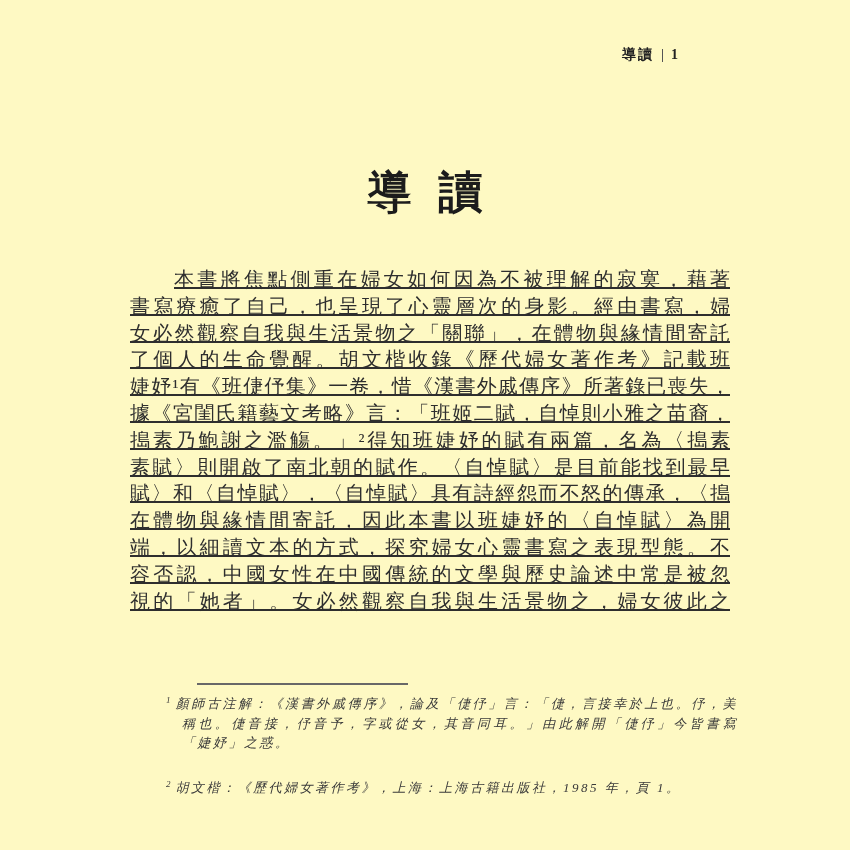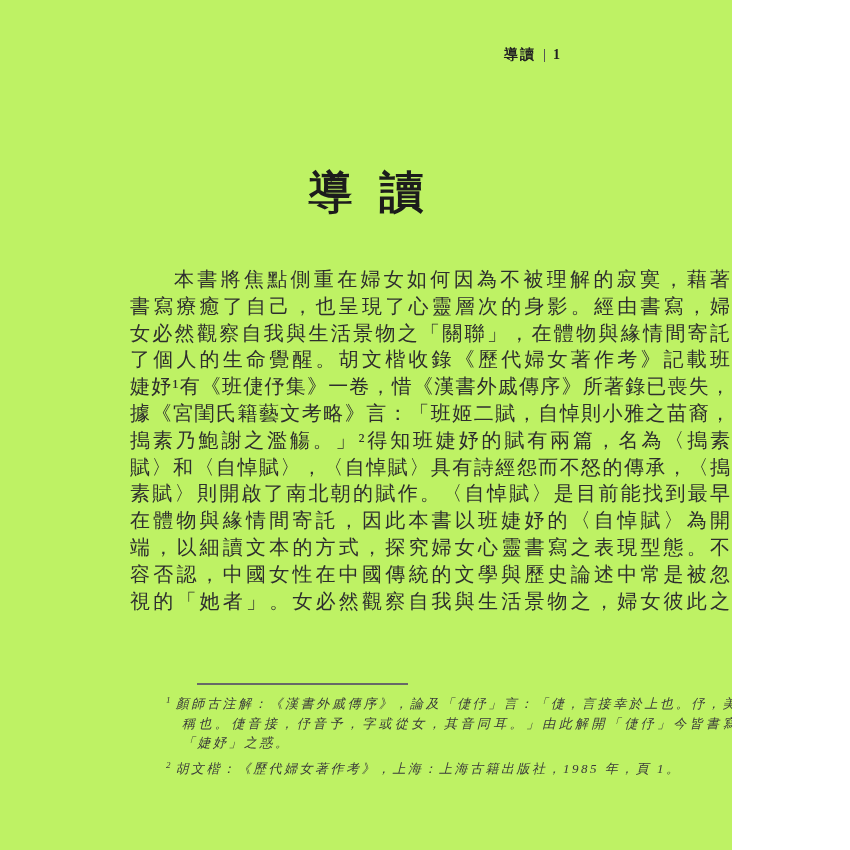--- a/index.html
+++ b/index.html
@@ -4,22 +4,22 @@
 <style>
   * { box-sizing: border-box; }
   html, body { margin: 0; padding: 0; }
   body {
     width: 850px; height: 850px;
     background: #ffffff;
     font-family: "Liberation Serif", "DejaVu Serif", serif;
   }
   .page {
     position: relative;
-    width: 732px; height: 850px;
-    background: #bef264;
+    width: 850px; height: 850px;
+    background: #fef9c3;
     color: #2e2e2e;
     overflow: hidden;
   }
   
   .running-header {
     position: absolute;
     top: 46px; right: 172px;
     display: flex; align-items: center;
     gap: 8px;
     font-size: 14px;
@@ -55,20 +55,21 @@
     font-size: 20px;
     color: #2e2e2e;
   }
   .body-line {
     height: 26.8px;
     line-height: 26.8px;
     text-align: justify;
     text-align-last: justify;
     overflow: hidden;
     white-space: nowrap;
+    text-decoration: underline;
   }
   .body-line.indent-2 {
     padding-left: 44px;
   }
   
   .footnote-rule {
     position: absolute;
     left: 197px; top: 683px;
     width: 211px; height: 2px;
     background: #686868;
@@ -82,21 +83,21 @@
     line-height: 19.5px;
     font-style: italic;
     color: #3a3a3a;
     letter-spacing: 2.5px;
     text-align: justify;
   }
   .footnote {
     padding-left: 16px;
     text-indent: -16px;
   }
-  .footnote + .footnote { margin-top: 3px; }
+  .footnote + .footnote { margin-top: 22px; }
   .fn-marker {
     font-size: 9px;
     vertical-align: super;
     margin-right: 5px;
     letter-spacing: 0;
   }
 </style>
 </head>
 <body>
 
@@ -111,22 +112,22 @@
   <div class="chapter-title">導 讀</div>
 
   <div class="body-text">
     <div class="body-line indent-2">本書將焦點側重在婦女如何因為不被理解的寂寞，藉著</div>
     <div class="body-line">書寫療癒了自己，也呈現了心靈層次的身影。經由書寫，婦</div>
     <div class="body-line">女必然觀察自我與生活景物之「關聯」，在體物與緣情間寄託</div>
     <div class="body-line">了個人的生命覺醒。胡文楷收錄《歷代婦女著作考》記載班</div>
     <div class="body-line">婕妤¹有《班倢伃集》一卷，惜《漢書外戚傳序》所著錄已喪失，</div>
     <div class="body-line">據《宮閨氏籍藝文考略》言：「班姬二賦，自悼則小雅之苗裔，</div>
     <div class="body-line">搗素乃鮑謝之濫觴。」²得知班婕妤的賦有兩篇，名為〈搗素</div>
+    <div class="body-line">素賦〉則開啟了南北朝的賦作。〈自悼賦〉是目前能找到最早</div>
     <div class="body-line">賦〉和〈自悼賦〉，〈自悼賦〉具有詩經怨而不怒的傳承，〈搗</div>
-    <div class="body-line">素賦〉則開啟了南北朝的賦作。〈自悼賦〉是目前能找到最早</div>
     <div class="body-line">在體物與緣情間寄託，因此本書以班婕妤的〈自悼賦〉為開</div>
     <div class="body-line">端，以細讀文本的方式，探究婦女心靈書寫之表現型態。不</div>
     <div class="body-line">容否認，中國女性在中國傳統的文學與歷史論述中常是被忽</div>
     <div class="body-line">視的「她者」。女必然觀察自我與生活景物之，婦女彼此之</div>
   </div>
 
   <div class="footnote-rule"></div>
 
   <div class="footnotes">
     <div class="footnote">

